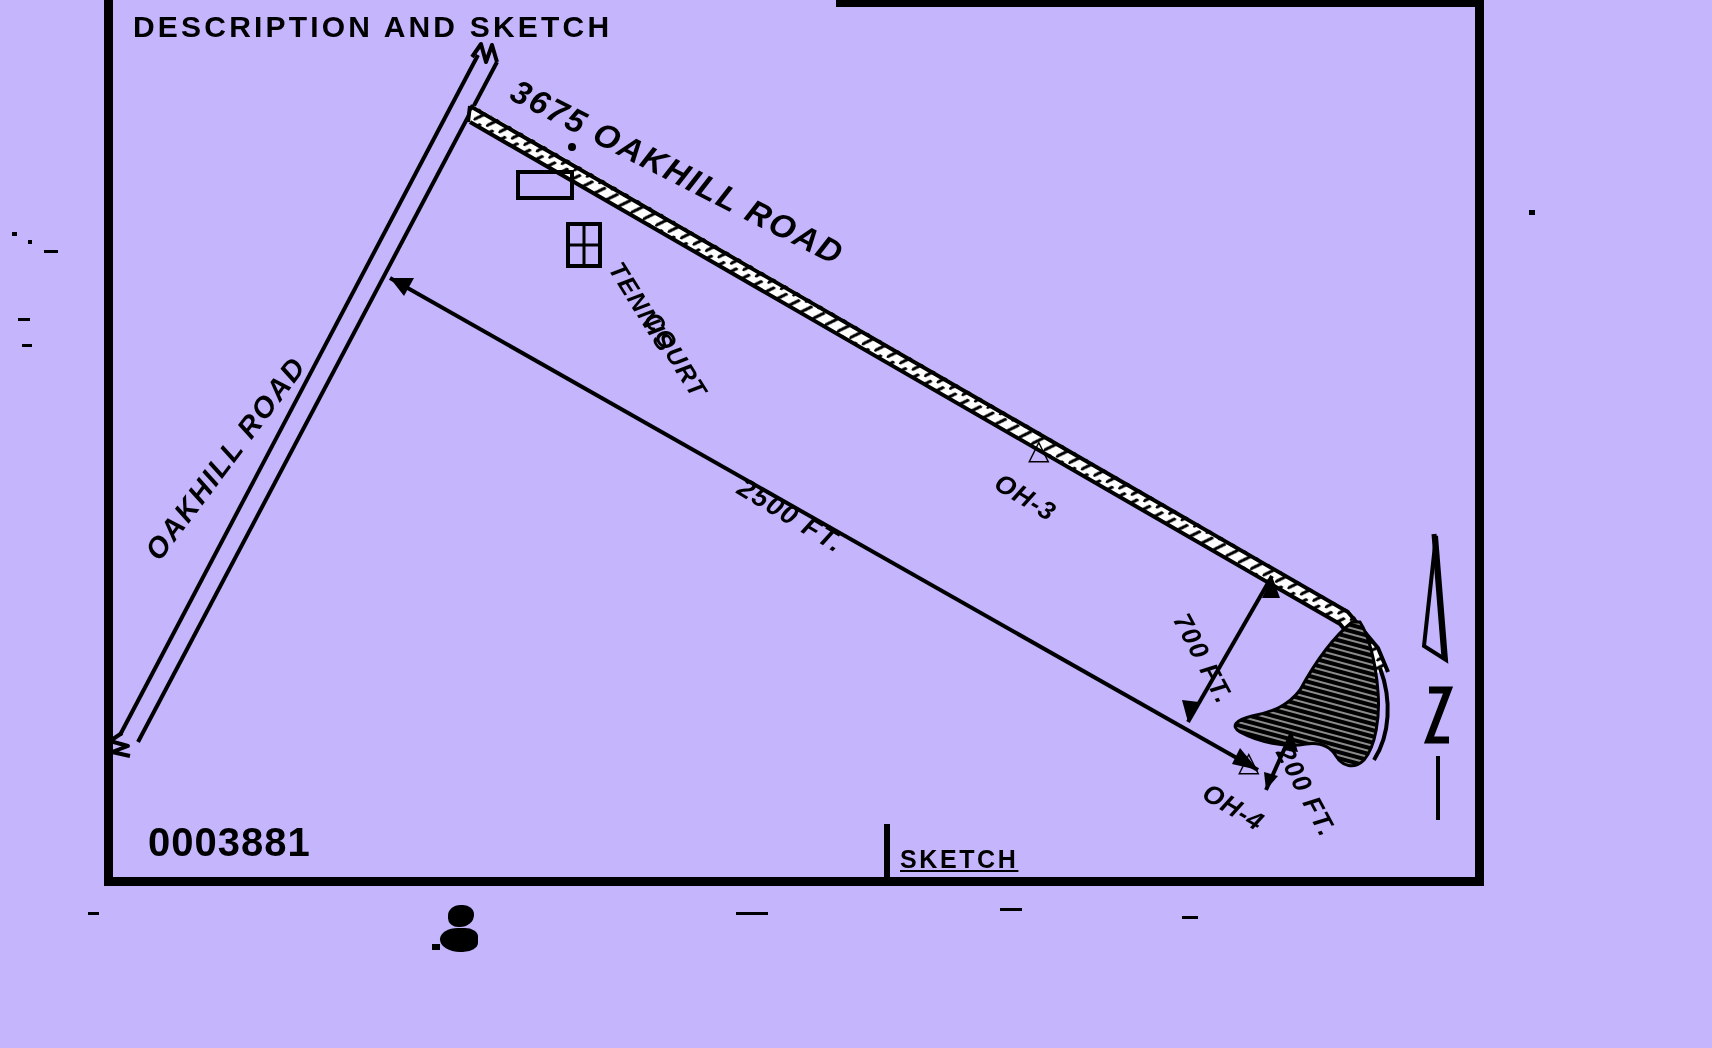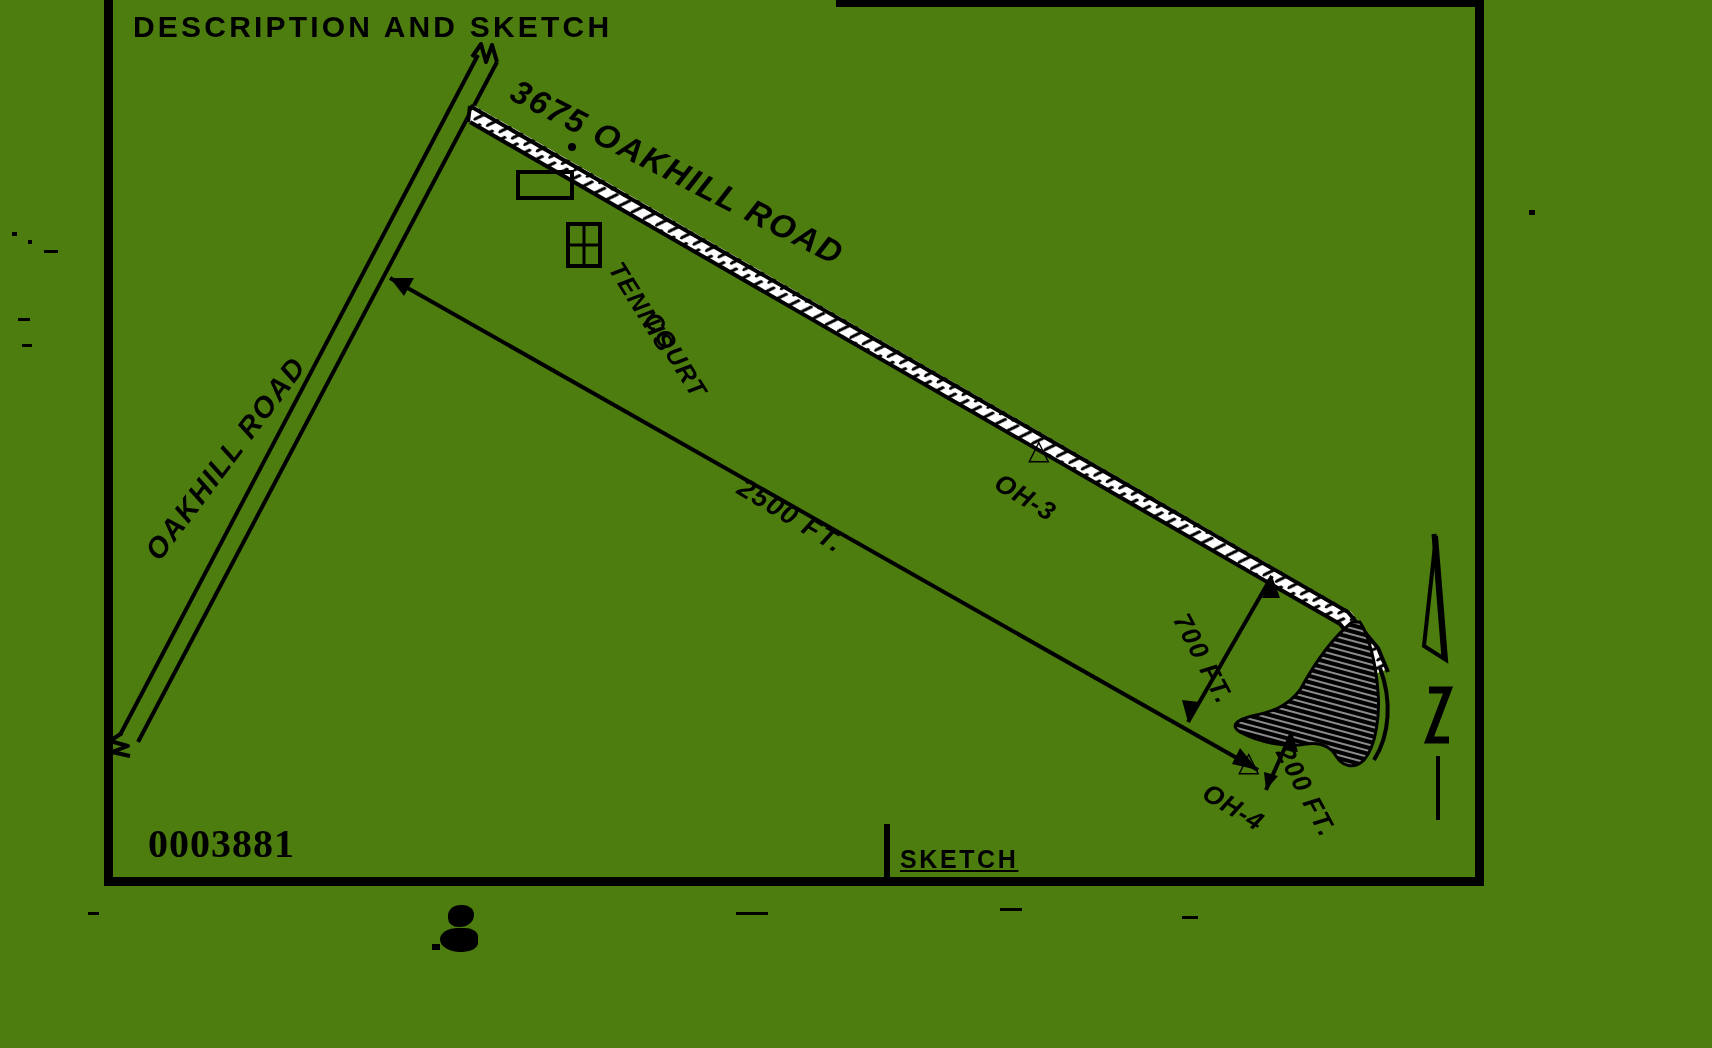--- a/index.html
+++ b/index.html
@@ -9,21 +9,21 @@
     background: #ffffff;
   }
   body {
     font-family: "Liberation Sans", sans-serif;
     -webkit-font-smoothing: none;
   }
   #page {
     position: relative;
     width: 1712px;
     height: 1048px;
-    background: #4d7c0f;
+    background: #c4b5fd;
     overflow: hidden;
   }
   
   .frame-left {
     position: absolute;
     left: 104px;
     top: 0px;
     width: 9px;
     height: 886px;
     background: #000;
@@ -83,21 +83,21 @@
     background: #000;
   }
   .stamp-number {
     position: absolute;
     left: 148px;
     top: 820px;
     font-size: 40px;
     font-weight: bold;
     letter-spacing: 1px;
     color: #000;
-    font-family: Liberation Serif, serif;
+    font-family: Liberation Sans, sans-serif;
     white-space: nowrap;
   }
   
   #sketch-svg {
     position: absolute;
     left: 0;
     top: 0;
   }
   
   .hand {

